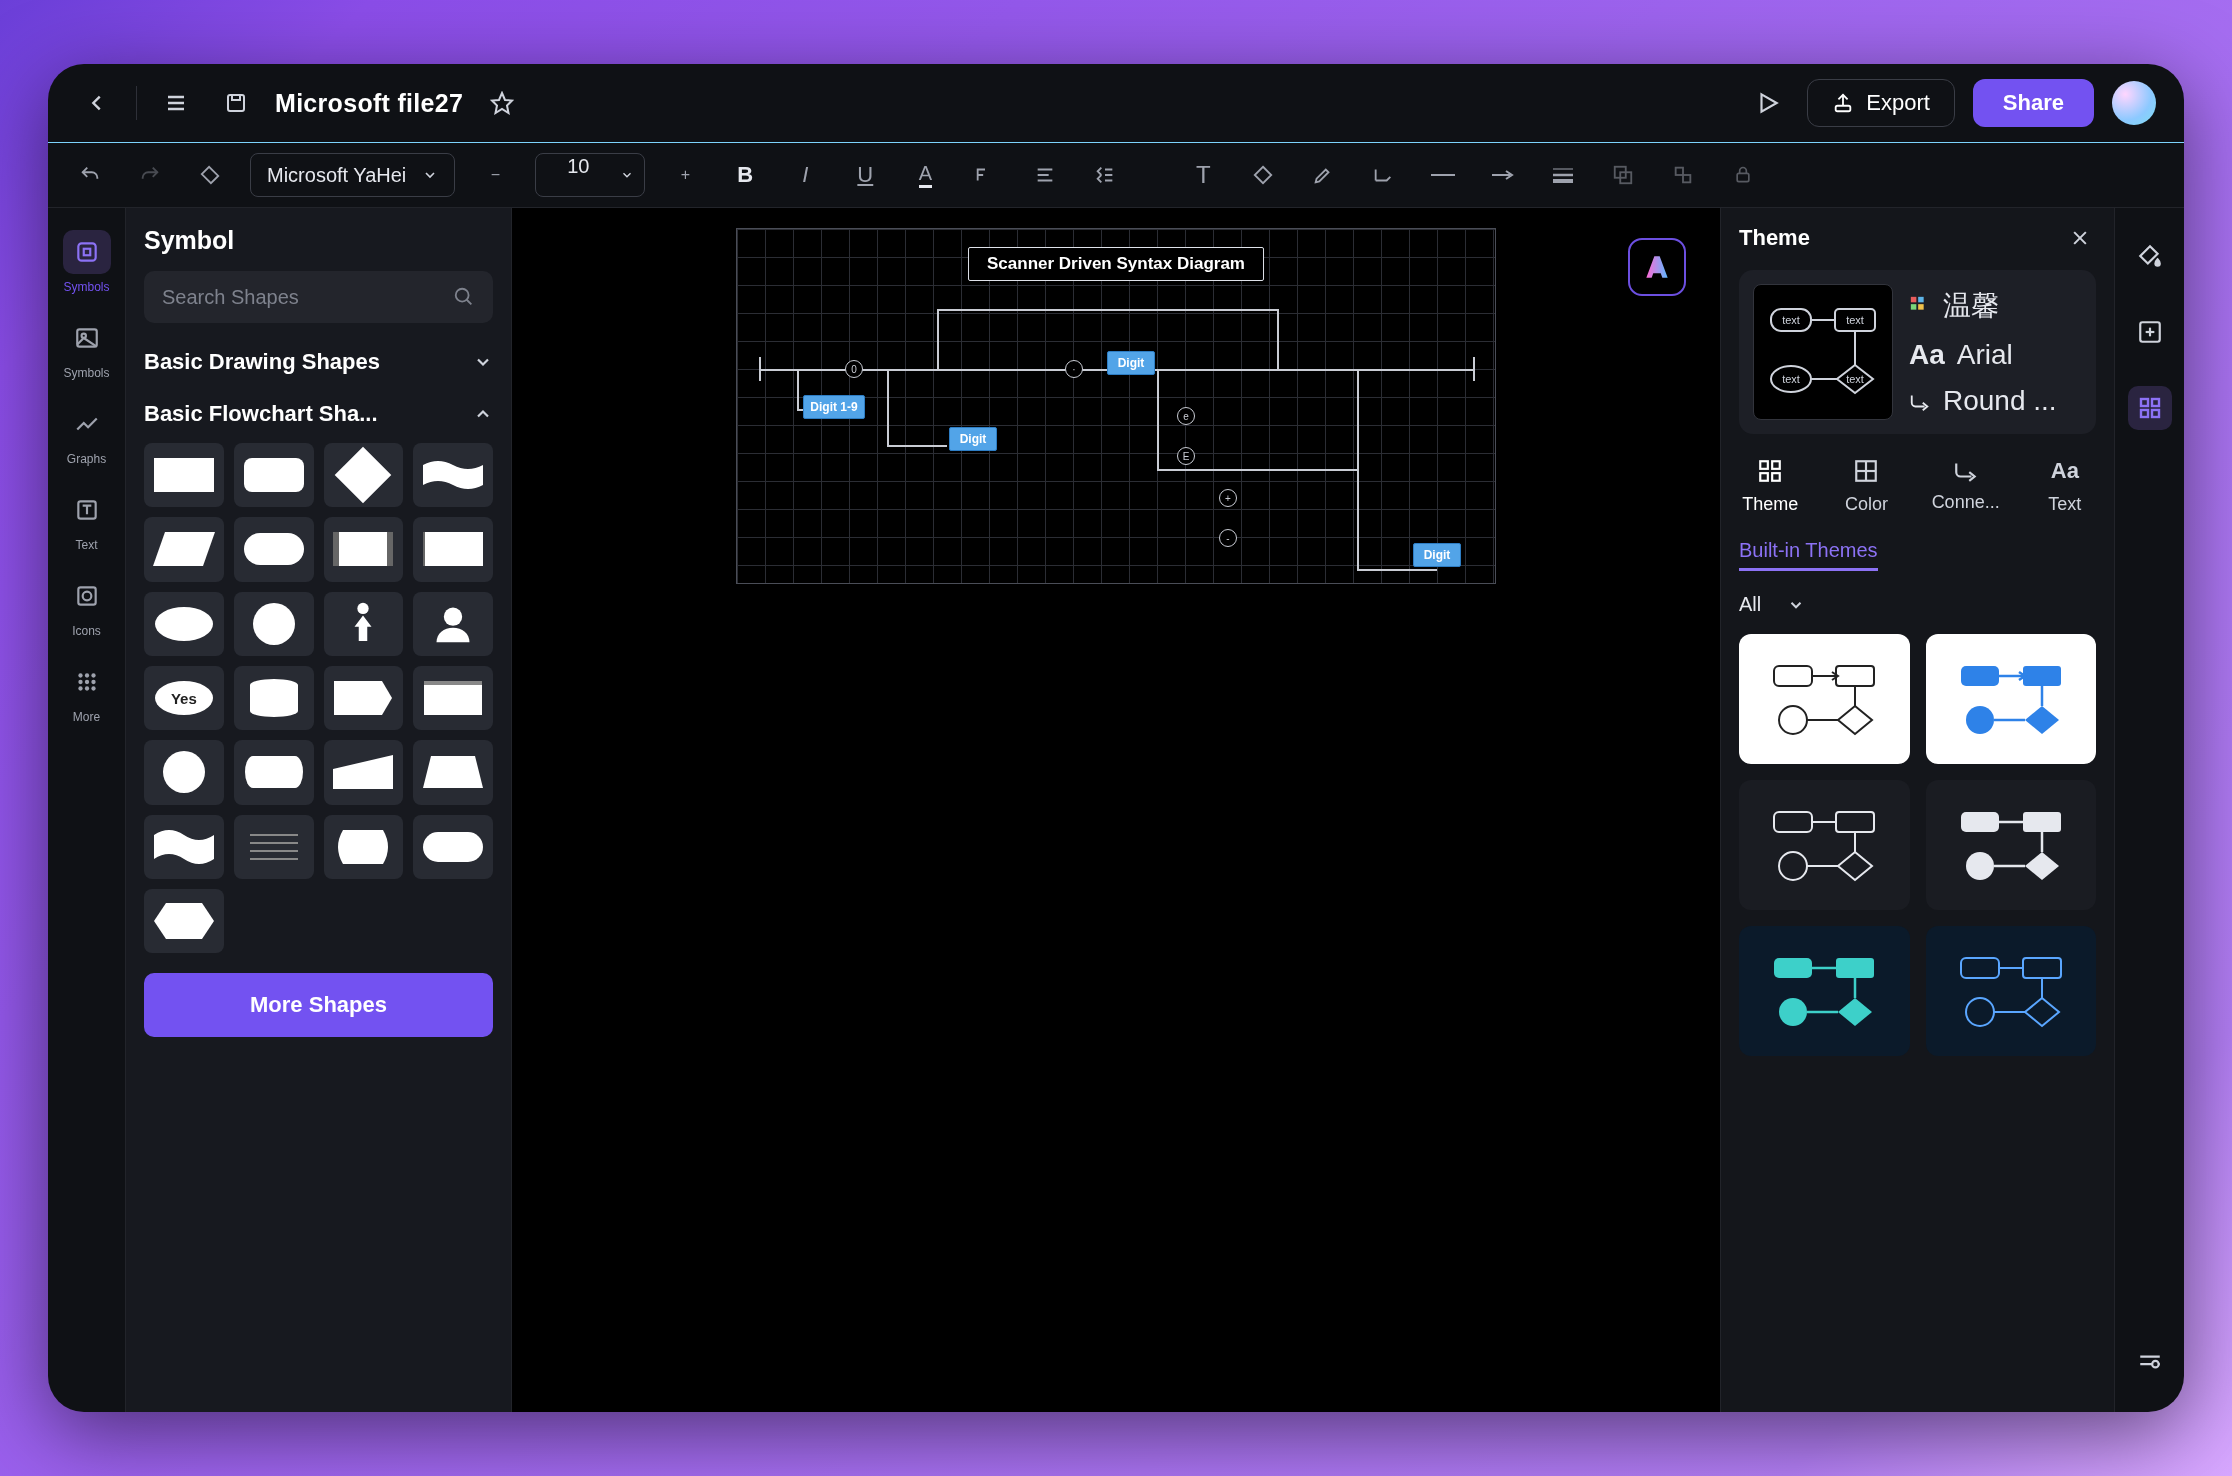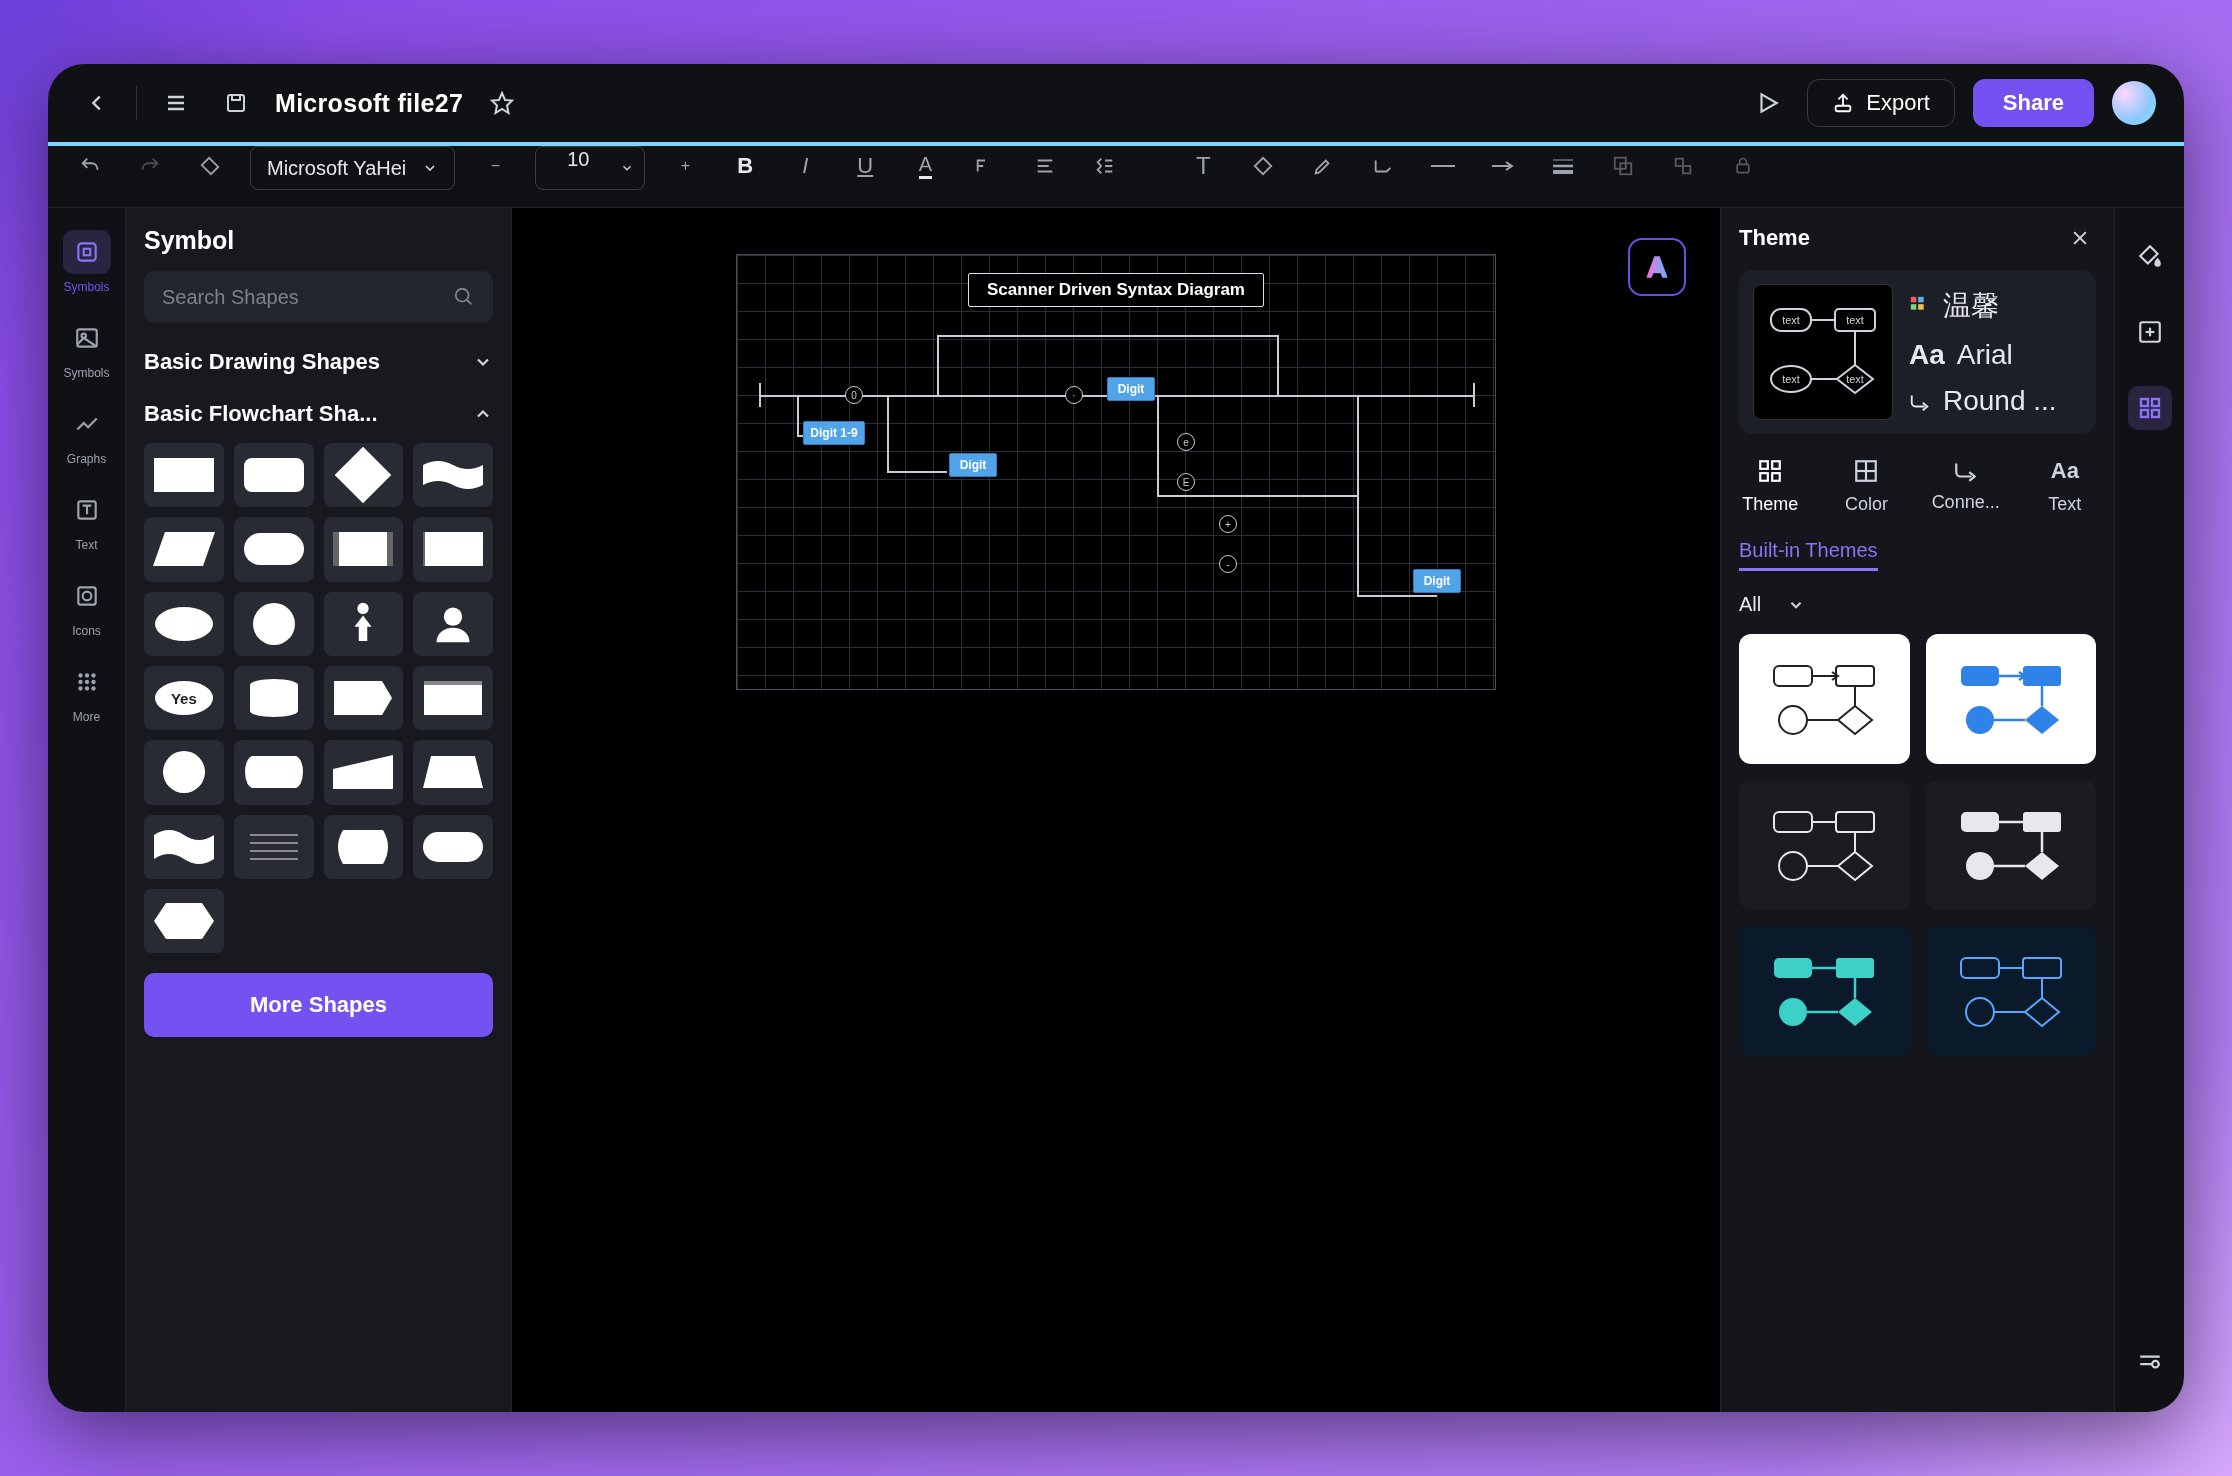--- a/index.html
+++ b/index.html
@@ -6,41 +6,41 @@
 body { font-family: -apple-system, Segoe UI, sans-serif; background: linear-gradient(135deg,#6b3fd8 0%,#8b4de8 10%,#b37ef5 88%,#d8a8ff 100%); width:2232px; height:1476px; overflow:hidden; }
 .frame { position:absolute; left:48px; top:64px; right:48px; bottom:64px; background:#0f1115; border-radius:36px; display:flex; flex-direction:column; overflow:hidden; box-shadow:0 20px 80px rgba(0,0,0,.5);}
 .titlebar { height:78px; display:flex; align-items:center; padding:0 28px; gap:18px; }
 .icon-btn { width:42px; height:42px; display:flex; align-items:center; justify-content:center; color:#cfd3dc; cursor:pointer; border-radius:8px;}
 .vdiv { width:1px; height:34px; background:#2e3038;}
 .file-title { color:#fff; font-weight:700; font-size:25px; letter-spacing:.3px;}
 .spacer{flex:1;}
 .outline-btn { height:48px; padding:0 24px; border:1px solid #3a3d46; border-radius:12px; display:flex; align-items:center; gap:12px; color:#fff; font-size:22px; cursor:pointer;}
 .primary-btn { height:48px; padding:0 30px; background:#7352f1; border-radius:12px; color:#fff; font-size:22px; font-weight:600; display:flex; align-items:center; cursor:pointer;}
 .avatar { width:44px; height:44px; border-radius:50%; background:radial-gradient(circle at 30% 30%,#ffd6ff,#8cc9ff 60%,#7cdff0); }
-.fmtbar { height:66px; border-top:4px solid #7dd3fc; border-bottom:1px solid #22242a; display:flex; padding:0 22px; gap:20px; color:#9ea2ad;}
+.fmtbar { height:66px; border-top:1px solid #7dd3fc; border-bottom:1px solid #22242a; display:flex; align-items:center; padding:0 22px; gap:20px; color:#9ea2ad;}
 .fmt-sel { height:44px; border:1px solid #3a3d46; border-radius:8px; display:flex; align-items:center; padding:0 16px; gap:16px; color:#e6e8ee; font-size:20px; cursor:pointer;}
 .fmt-mini { width:40px; height:40px; display:flex; align-items:center; justify-content:center; color:#9ea2ad; cursor:pointer; border-radius:6px;}
 .fmt-num { width:64px; height:40px; text-align:center; color:#e6e8ee; font-size:20px;}
 .body { flex:1; display:flex; min-height:0;}
 .rail { width:78px; border-right:1px solid #22242a; display:flex; flex-direction:column; align-items:center; padding-top:14px; gap:6px;}
 .rail-item { width:62px; display:flex; flex-direction:column; align-items:center; gap:6px; color:#9ea2ad; font-size:12px; padding:8px 0; border-radius:12px; cursor:pointer;}
 .rail-item.active { color:#7352f1;}
 .rail-item.active .rail-ico{background:#2a2440;}
 .rail-ico{width:48px;height:44px;display:flex;align-items:center;justify-content:center;border-radius:10px;}
 .sidepanel { width:386px; background:#17191f; border-right:1px solid #22242a; display:flex; flex-direction:column; padding:18px 18px 22px;}
 .sp-title{color:#fff;font-weight:700;font-size:25px;margin-bottom:16px;}
 .search { height:52px; background:#23252c; border-radius:10px; display:flex; align-items:center; padding:0 18px; color:#7e828d; font-size:20px; gap:12px;}
 .cat { display:flex; align-items:center; justify-content:space-between; color:#fff; font-weight:700; font-size:22px; margin-top:26px; cursor:pointer;}
 .shape-grid { margin-top:16px; display:grid; grid-template-columns:repeat(4,1fr); gap:10px;}
 .shape-cell { aspect-ratio:1.24; background:#282b33; border-radius:8px; display:flex; align-items:center; justify-content:center; cursor:grab;}
 .sh{background:#fff;}
 .more { margin-top:20px; height:64px; background:#7352f1; border-radius:10px; color:#fff; font-size:22px; font-weight:600; display:flex; align-items:center; justify-content:center; cursor:pointer;}
 .canvas { flex:1; background:#000; position:relative; display:flex; align-items:flex-start; justify-content:center;}
 .ai-badge{position:absolute;right:34px;top:30px;width:58px;height:58px;border-radius:14px;border:2px solid #6c4fe0;display:flex;align-items:center;justify-content:center;}
-.diagram { margin-top:46px; width:760px; height:436px; border:1px solid #4a4d57; background-image:linear-gradient(#2b2d34 1px,transparent 1px),linear-gradient(90deg,#2b2d34 1px,transparent 1px); background-size:28px 28px; position:relative;}
+.diagram { margin-top:20px; width:760px; height:356px; border:1px solid #4a4d57; background-image:linear-gradient(#2b2d34 1px,transparent 1px),linear-gradient(90deg,#2b2d34 1px,transparent 1px); background-size:28px 28px; position:relative;}
 .dg-title{position:absolute;left:50%;top:18px;transform:translateX(-50%);background:#000;border:1px solid #dfe2ea;color:#fff;font-weight:700;font-size:17px;padding:6px 18px;border-radius:2px;white-space:nowrap;}
 .dg-node{position:absolute;background:#52a4e8;border:1px solid #2d7dc4;color:#fff;font-size:12px;font-weight:600;display:flex;align-items:center;justify-content:center;border-radius:2px;}
 .dg-circ{position:absolute;width:18px;height:18px;border:1.6px solid #c9ccd4;border-radius:50%;display:flex;align-items:center;justify-content:center;color:#c9ccd4;font-size:10px;background:#000;}
 .dg-line{position:absolute;background:#c9ccd4;}
 .rpanel { width:394px; background:#14161b; border-left:1px solid #22242a; display:flex; flex-direction:column; padding:14px 18px;}
 .rp-head{display:flex;align-items:center;justify-content:space-between;color:#fff;font-size:22px;font-weight:600;margin-bottom:16px;}
 .preview-card{background:#1d1f26;border-radius:14px;padding:14px;display:flex;gap:16px;}
 .pv-box{width:140px;height:136px;background:#000;border:1px solid #32343c;border-radius:8px;display:flex;align-items:center;justify-content:center;}
 .pv-info{display:flex;flex-direction:column;gap:14px;justify-content:center;}
 .pv-row{display:flex;align-items:center;gap:12px;color:#e6e8ee;font-size:28px;}

